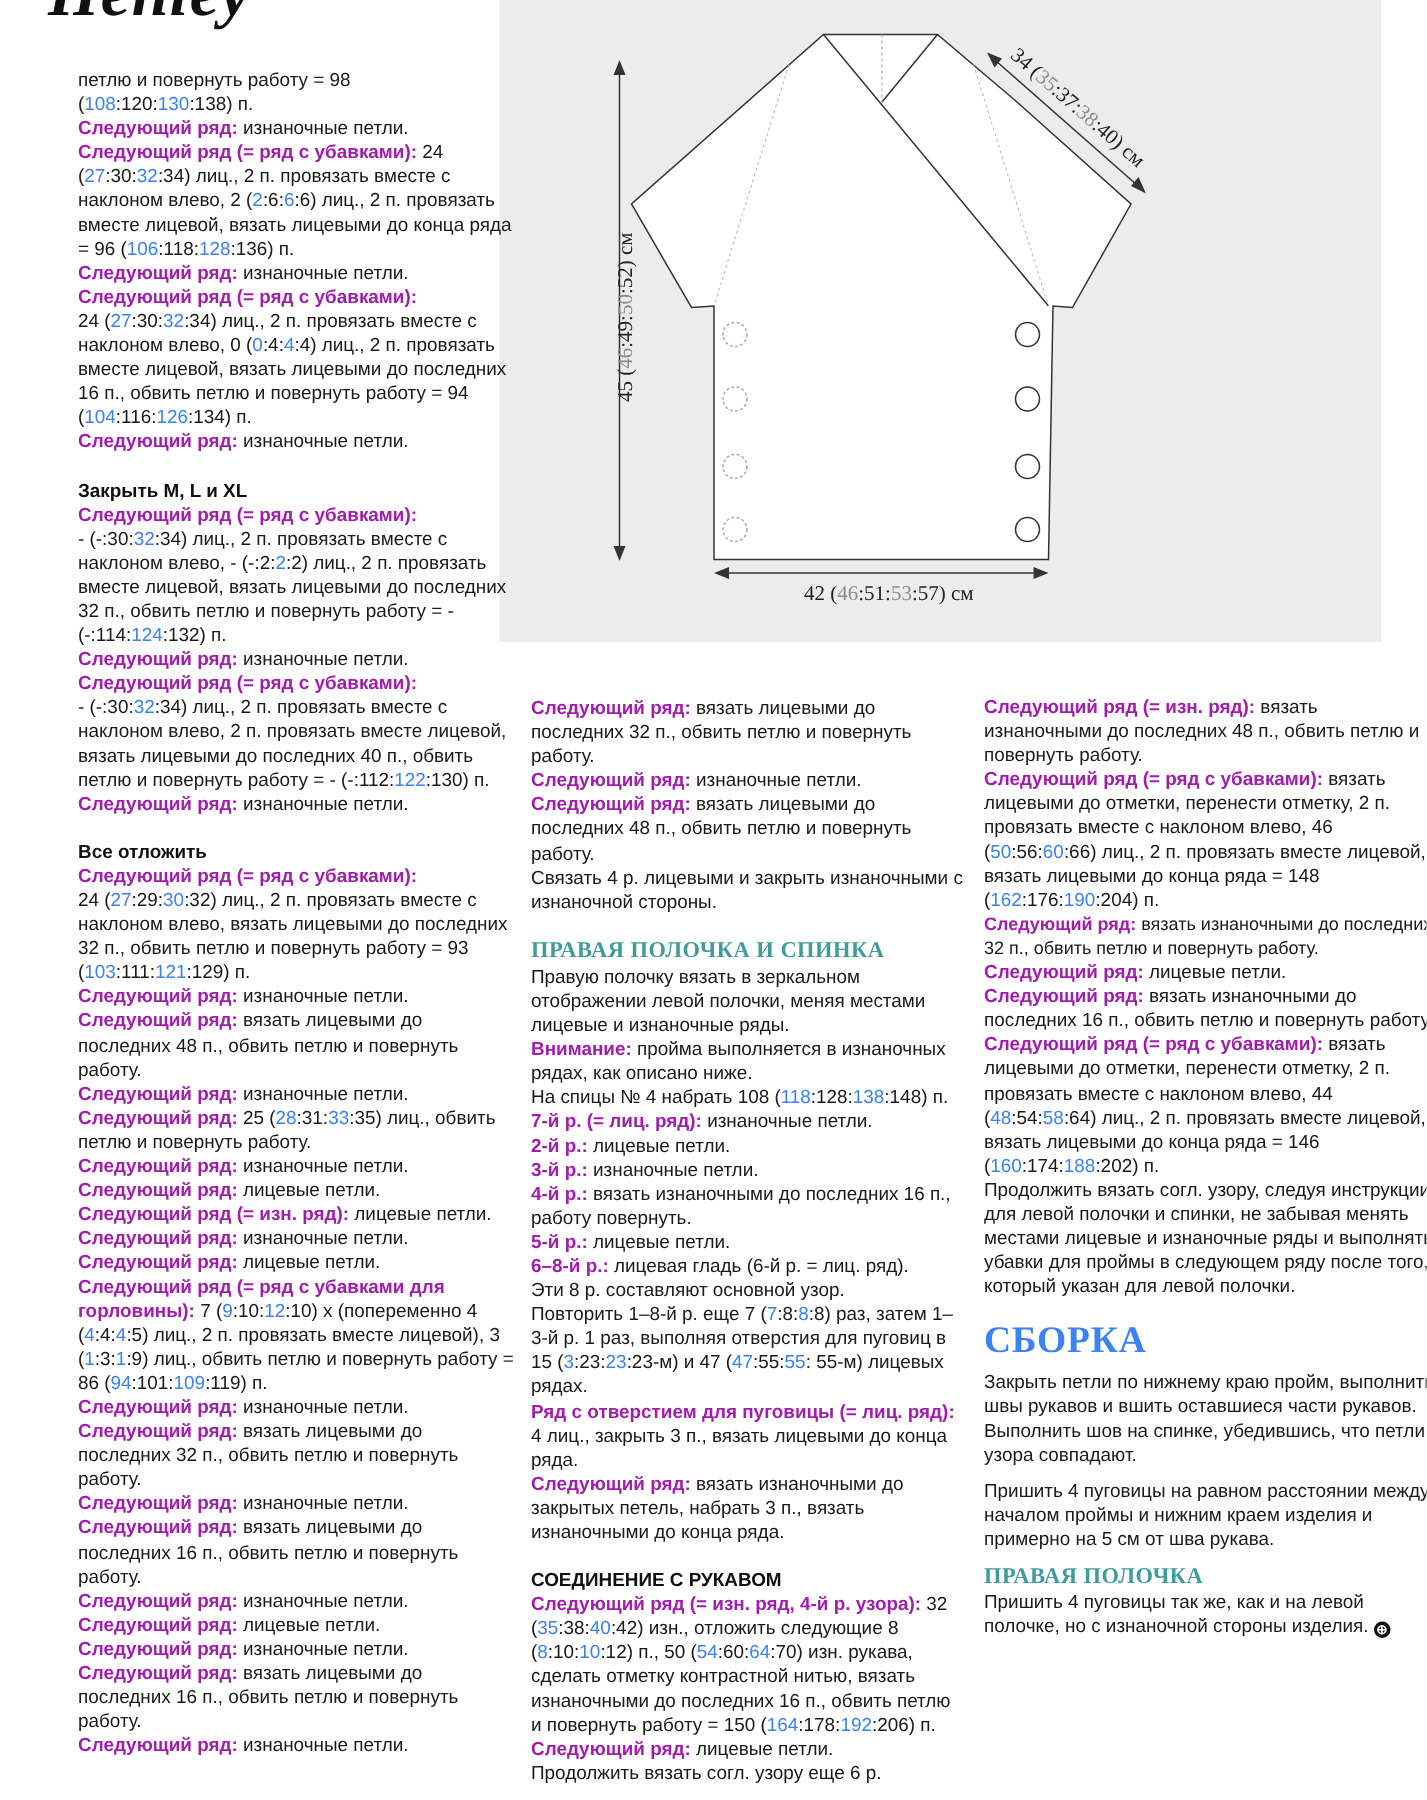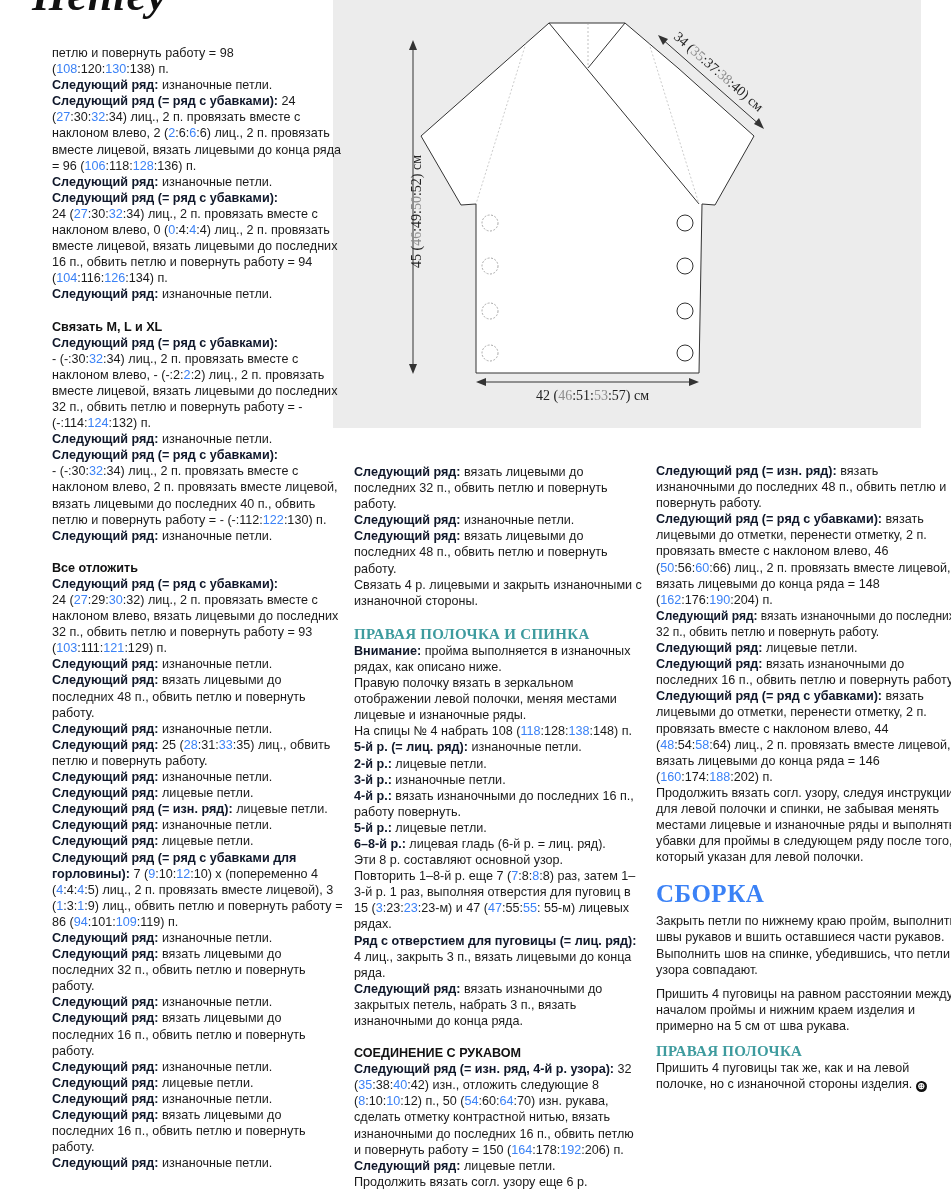--- a/index.html
+++ b/index.html
@@ -4,21 +4,21 @@
 <style>
   html, body { margin: 0; padding: 0; background: #ffffff; }
   body { width: 951px; height: 1200px; position: relative; overflow: hidden;
          font-family: "Liberation Sans", sans-serif; color: #1a1a1a; }
   .title-frag { position: absolute; left: 32px; top: -30px; font-family: "Liberation Serif", serif;
                 font-style: italic; font-size: 44px; font-weight: bold; color: #111; letter-spacing: 1px; }
   .col { position: absolute; font-size: 12.6px; line-height: 16.1px; margin-left: 20px; }
   .col p { margin: 0; }
   .col .gap { height: 16px; }
   .col .gap-s { height: 8px; }
-  b { font-weight: bold; color: #0f172a; }
+  b { font-weight: bold; color: #a21caf; }
   .g { color: #3b82f6; }
   .h-teal { font-family: "Liberation Serif", serif; font-weight: bold; color: #3e9b9e;
             font-size: 15px; line-height: 18px; letter-spacing: 0.3px; }
   .h-purple { font-family: "Liberation Serif", serif; font-weight: bold; color: #3b82f6;
               font-size: 25px; line-height: 26px; letter-spacing: 0.5px; margin-bottom: 6px !important; }
   .h-black { font-weight: bold; font-size: 12.6px; color: #111; }
   #col1 { left: 32px; top: 45px; width: 292px; }
   #col2 { left: 334px; top: 464px; width: 290px; }
   #col3 { left: 636px; top: 463px; width: 300px; }
   #diagram { position: absolute; left: 333px; top: 0; width: 588px; height: 428px; background: #ececec; }
@@ -82,21 +82,21 @@
 </div>
 
 <div class="col" id="col1">
   <p><span>петлю и повернуть работу = 98</span><br><span>(</span><span class="g">108</span><span>:120:</span><span class="g">130</span><span>:138) п.</span></p>
   <p><b>Следующий ряд:</b><span> изнаночные петли.</span></p>
   <p><b>Следующий ряд (= ряд с убавками):</b><span> 24</span> <span>(</span><span class="g">27</span><span>:30:</span><span class="g">32</span><span>:34) лиц., 2 п. провязать вместе с наклоном влево, 2 (</span><span class="g">2</span><span>:6:</span><span class="g">6</span><span>:6) лиц., 2 п. провязать вместе лицевой, вязать лицевыми до конца ряда = 96 (</span><span class="g">106</span><span>:118:</span><span class="g">128</span><span>:136) п.</span></p>
   <p><b>Следующий ряд:</b><span> изнаночные петли.</span></p>
   <p><b>Следующий ряд (= ряд с убавками):</b><br><span>24 (</span><span class="g">27</span><span>:30:</span><span class="g">32</span><span>:34) лиц., 2 п. провязать вместе с наклоном влево, 0 (</span><span class="g">0</span><span>:4:</span><span class="g">4</span><span>:4) лиц., 2 п. провязать вместе лицевой, вязать лицевыми до последних 16 п., обвить петлю и повернуть работу = 94 (</span><span class="g">104</span><span>:116:</span><span class="g">126</span><span>:134) п.</span></p>
   <p><b>Следующий ряд:</b><span> изнаночные петли.</span></p>
   <div class="gap"></div>
-  <p class="h-black">Связать M, L и XL</p>
+  <p class="h-black">Закрыть M, L и XL</p>
   <p><b>Следующий ряд (= ряд с убавками):</b><br><span>- (-:30:</span><span class="g">32</span><span>:34) лиц., 2 п. провязать вместе с наклоном влево, - (-:2:</span><span class="g">2</span><span>:2) лиц., 2 п. провязать вместе лицевой, вязать лицевыми до последних 32 п., обвить петлю и повернуть работу = - (-:114:</span><span class="g">124</span><span>:132) п.</span></p>
   <p><b>Следующий ряд:</b><span> изнаночные петли.</span></p>
   <p><b>Следующий ряд (= ряд с убавками):</b><br><span>- (-:30:</span><span class="g">32</span><span>:34) лиц., 2 п. провязать вместе с наклоном влево, 2 п. провязать вместе лицевой, вязать лицевыми до последних 40 п., обвить петлю и повернуть работу = - (-:112:</span><span class="g">122</span><span>:130) п.</span></p>
   <p><b>Следующий ряд:</b><span> изнаночные петли.</span></p>
   <div class="gap"></div>
   <p class="h-black">Все отложить</p>
   <p><b>Следующий ряд (= ряд с убавками):</b><br><span>24 (</span><span class="g">27</span><span>:29:</span><span class="g">30</span><span>:32) лиц., 2 п. провязать вместе с наклоном влево, вязать лицевыми до последних 32 п., обвить петлю и повернуть работу = 93 (</span><span class="g">103</span><span>:111:</span><span class="g">121</span><span>:129) п.</span></p>
   <p><b>Следующий ряд:</b><span> изнаночные петли.</span></p>
   <p><b>Следующий ряд:</b><span> вязать лицевыми до последних 48 п., обвить петлю и повернуть работу.</span></p>
   <p><b>Следующий ряд:</b><span> изнаночные петли.</span></p>
@@ -118,24 +118,24 @@
   <p><b>Следующий ряд:</b><span> изнаночные петли.</span></p>
 </div>
 
 <div class="col" id="col2">
   <p><b>Следующий ряд:</b><span> вязать лицевыми до последних 32 п., обвить петлю и повернуть работу.</span></p>
   <p><b>Следующий ряд:</b><span> изнаночные петли.</span></p>
   <p><b>Следующий ряд:</b><span> вязать лицевыми до последних 48 п., обвить петлю и  повернуть работу.</span></p>
   <p>Связать 4 р. лицевыми и закрыть изнаночными с изнаночной стороны.</p>
   <div class="gap"></div>
   <p class="h-teal">ПРАВАЯ ПОЛОЧКА И СПИНКА</p>
+  <p>Правую полочку вязать в зеркальном отображении левой полочки, меняя местами лицевые и изнаночные ряды.</p>
   <p><b>Внимание:</b><span> пройма выполняется в изнаночных рядах, как описано ниже.</span></p>
-  <p>Правую полочку вязать в зеркальном отображении левой полочки, меняя местами лицевые и изнаночные ряды.</p>
   <p><span>На спицы № 4 набрать 108 (</span><span class="g">118</span><span>:128:</span><span class="g">138</span><span>:148) п.</span></p>
-  <p><b>5-й р. (= лиц. ряд):</b><span> изнаночные петли.</span></p>
+  <p><b>7-й р. (= лиц. ряд):</b><span> изнаночные петли.</span></p>
   <p><b>2-й р.:</b><span> лицевые петли.</span></p>
   <p><b>3-й р.:</b><span> изнаночные петли.</span></p>
   <p><b>4-й р.:</b><span> вязать изнаночными до последних 16 п., работу повернуть.</span></p>
   <p><b>5-й р.:</b><span> лицевые петли.</span></p>
   <p><b>6–8-й р.:</b><span> лицевая гладь (6-й р. = лиц. ряд).</span></p>
   <p>Эти 8 р. составляют основной узор.</p>
   <p><span>Повторить 1–8-й р. еще 7 (</span><span class="g">7</span><span>:8:</span><span class="g">8</span><span>:8) раз, затем 1–3-й р. 1 раз, выполняя отверстия для пуговиц в 15 (</span><span class="g">3</span><span>:23:</span><span class="g">23</span><span>:23-м) и 47 (</span><span class="g">47</span><span>:55:</span><span class="g">55</span><span>: 55-м) лицевых рядах.</span></p>
   <p><b>Ряд с отверстием для пуговицы (= лиц. ряд):</b><span> 4 лиц., закрыть 3 п., вязать лицевыми до конца ряда.</span></p>
   <p><b>Следующий ряд:</b><span> вязать изнаночными до закрытых петель, набрать 3 п., вязать изнаночными до конца ряда.</span></p>
   <div class="gap"></div>

